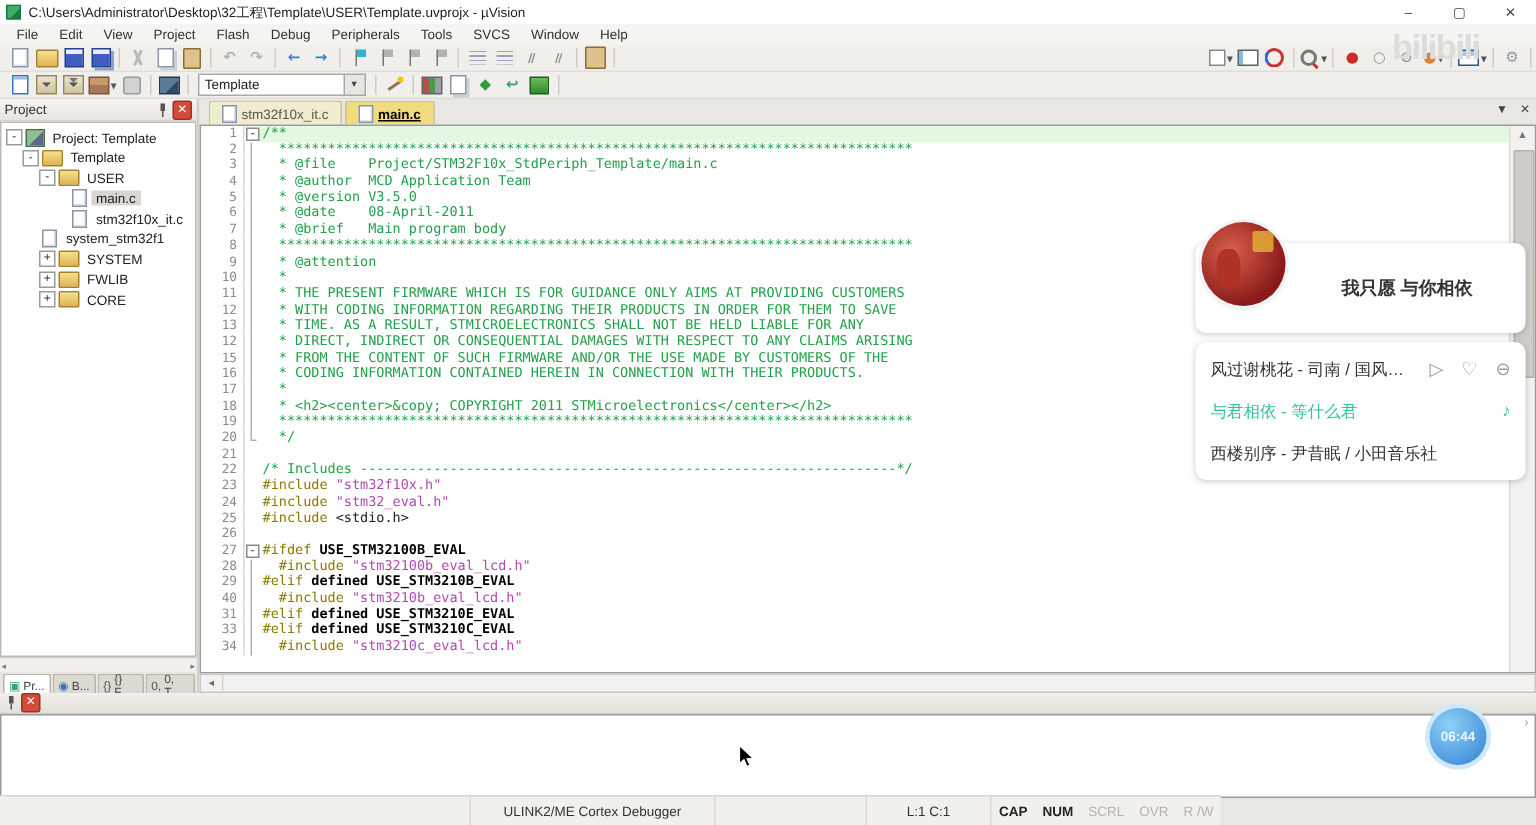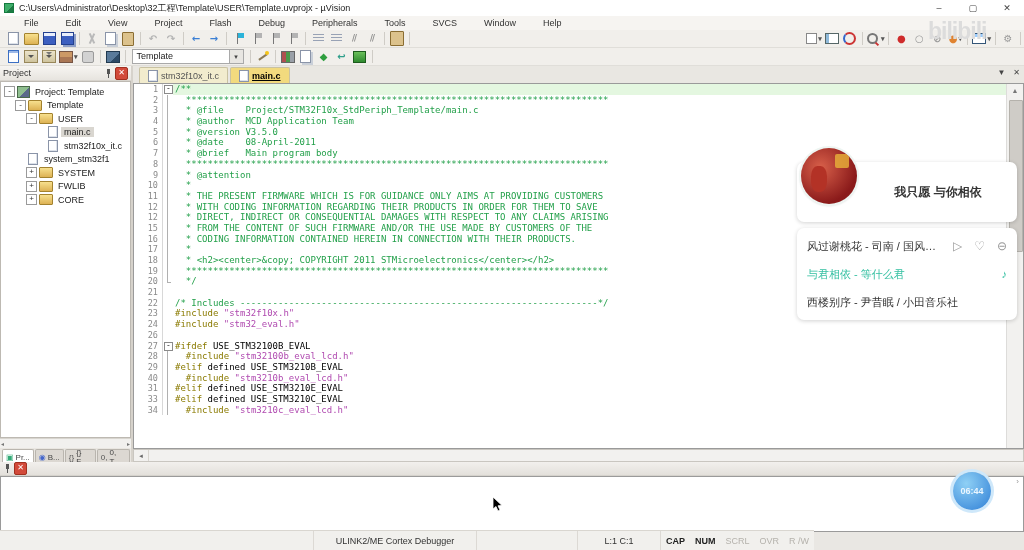--- a/index.html
+++ b/index.html
@@ -8,21 +8,21 @@
 
   
   .titlebar{position:absolute;left:0;top:0;width:1024px;height:16px;background:#ffffff;border-bottom:1px solid #e2e2e2;display:flex;align-items:center;}
   .app-icon{width:10px;height:10px;margin:0 5px 0 4px;background:linear-gradient(135deg,#3fae6a 60%,#1d7a44 60%);box-shadow:inset 0 0 0 1px #157a3f;}
   .title-text{font-size:9px;color:#222;white-space:nowrap;}
   .win-controls{margin-left:auto;display:flex;height:16px;}
   .win-btn{width:34px;height:16px;display:flex;align-items:center;justify-content:center;font-size:9px;color:#444;}
 
   
   .menubar{position:absolute;left:0;top:16px;width:1024px;height:14px;background:#f6f4f1;display:flex;align-items:center;padding-left:4px;box-sizing:border-box;}
-  .menu-item{font-size:9px;color:#333;padding:4px 7px;line-height:14px;margin-left:13px;}
+  .menu-item{font-size:9px;color:#333;padding:4px 7px;line-height:14px;}
 
   
   .tb{position:absolute;left:0;width:1024px;background:#f1efeb;display:flex;align-items:center;padding-left:4px;box-sizing:border-box;border-bottom:1px solid #e0ded9;}
   .tb1{top:30px;height:18px;}
   .tb2{top:48px;height:18px;}
   .tbgroup{display:flex;align-items:center;}
   .sep{width:1px;height:13px;background:#cfccc6;margin:0 3px;}
   .tbspacer{flex:1;}
   .tbi{display:flex;align-items:center;justify-content:center;min-width:16px;height:16px;margin:0 1px;}
   .ch{font-family:"DejaVu Sans",sans-serif;font-weight:bold;font-size:10px;line-height:12px;color:#666;font-style:normal;}
@@ -100,21 +100,21 @@
   .code{position:absolute;left:0;top:0;width:873px;height:364px;overflow:hidden;font-family:"DejaVu Sans Mono","Liberation Mono",monospace;font-size:9px;}
   .cl{display:flex;height:10.7px;line-height:10.7px;white-space:pre;}
   .cl .ln{width:24px;flex:none;text-align:right;padding-right:4px;color:#8a8a8a;border-right:1px solid #d8d8d8;background:#fff;font-size:8.5px;}
   .cl .fm{width:10px;flex:none;position:relative;}
   .cl .ct{padding-left:2px;flex:1;}
   .cl.hl .ct{background:#e4f7e0;}
   .fbox{position:absolute;left:1px;top:1px;width:7px;height:7px;border:1px solid #8a8a8a;background:#fff;font-size:8px;line-height:5px;text-align:center;color:#333;}
   .fbr:before{content:"";position:absolute;left:4px;top:0;width:1px;height:100%;background:#b0b0b0;}
   .fbe:before{content:"";position:absolute;left:4px;top:0;width:1px;height:55%;background:#b0b0b0;}
   .fbe:after{content:"";position:absolute;left:4px;top:55%;width:4px;height:1px;background:#b0b0b0;}
-  .tk-cm{color:#23a04a;} .tk-pp{color:#8a7a00;} .tk-str{color:#b04ab0;} .tk-kw{color:#000;font-weight:normal;margin-top:20px;} .tk-pl{color:#222;}
+  .tk-cm{color:#23a04a;} .tk-pp{color:#8a7a00;} .tk-str{color:#b04ab0;} .tk-kw{color:#000;font-weight:bold;margin-top:20px;} .tk-pl{color:#222;}
   .vscroll{position:absolute;right:0;top:0;width:16px;height:364px;background:#f2f1ef;border-left:1px solid #dddcda;}
   .vs-btn{height:14px;text-align:center;font-size:7px;color:#777;line-height:14px;}
   .vs-thumb{position:absolute;left:2px;top:16px;width:12px;height:150px;background:#cfccc7;border:1px solid #b5b2ac;border-radius:1px;}
   .hscroll{position:absolute;left:0;top:383px;width:891px;height:13px;background:#f2f1ef;border:1px solid #c9c6c0;box-sizing:border-box;display:flex;align-items:center;}
   .hs-btn{width:14px;height:11px;text-align:center;font-size:7px;color:#666;line-height:11px;border-right:1px solid #d8d5cf;}
 
   
   .buildout{position:absolute;left:0;top:462px;width:1024px;height:68px;background:#e9e7e3;}
   .bohead{height:13px;display:flex;align-items:center;padding:0 4px;background:linear-gradient(#f2f0ed,#e3e0db);border-bottom:1px solid #d5d2cc;}
   .bo-title{font-size:9px;color:#333;flex:1;}
@@ -464,31 +464,33 @@
             <div class="cl"><span class="ln">3</span><span class="fm fbr"></span><span class="ct"><span class="tk-cm">  * @file    Project/STM32F10x_StdPeriph_Template/main.c </span></span></div>
             <div class="cl"><span class="ln">4</span><span class="fm fbr"></span><span class="ct"><span class="tk-cm">  * @author  MCD Application Team</span></span></div>
             <div class="cl"><span class="ln">5</span><span class="fm fbr"></span><span class="ct"><span class="tk-cm">  * @version V3.5.0</span></span></div>
             <div class="cl"><span class="ln">6</span><span class="fm fbr"></span><span class="ct"><span class="tk-cm">  * @date    08-April-2011</span></span></div>
             <div class="cl"><span class="ln">7</span><span class="fm fbr"></span><span class="ct"><span class="tk-cm">  * @brief   Main program body</span></span></div>
             <div class="cl"><span class="ln">8</span><span class="fm fbr"></span><span class="ct"><span class="tk-cm">  ******************************************************************************</span></span></div>
             <div class="cl"><span class="ln">9</span><span class="fm fbr"></span><span class="ct"><span class="tk-cm">  * @attention</span></span></div>
             <div class="cl"><span class="ln">10</span><span class="fm fbr"></span><span class="ct"><span class="tk-cm">  *</span></span></div>
             <div class="cl"><span class="ln">11</span><span class="fm fbr"></span><span class="ct"><span class="tk-cm">  * THE PRESENT FIRMWARE WHICH IS FOR GUIDANCE ONLY AIMS AT PROVIDING CUSTOMERS</span></span></div>
             <div class="cl"><span class="ln">12</span><span class="fm fbr"></span><span class="ct"><span class="tk-cm">  * WITH CODING INFORMATION REGARDING THEIR PRODUCTS IN ORDER FOR THEM TO SAVE</span></span></div>
+            <div class="cl"><span class="ln">13</span><span class="fm fbr"></span><span class="ct"><span class="tk-cm">  * TIME. AS A RESULT, STMICROELECTRONICS SHALL NOT BE HELD LIABLE FOR ANY</span></span></div>
             <div class="cl"><span class="ln">12</span><span class="fm fbr"></span><span class="ct"><span class="tk-cm">  * DIRECT, INDIRECT OR CONSEQUENTIAL DAMAGES WITH RESPECT TO ANY CLAIMS ARISING</span></span></div>
             <div class="cl"><span class="ln">15</span><span class="fm fbr"></span><span class="ct"><span class="tk-cm">  * FROM THE CONTENT OF SUCH FIRMWARE AND/OR THE USE MADE BY CUSTOMERS OF THE</span></span></div>
             <div class="cl"><span class="ln">16</span><span class="fm fbr"></span><span class="ct"><span class="tk-cm">  * CODING INFORMATION CONTAINED HEREIN IN CONNECTION WITH THEIR PRODUCTS.</span></span></div>
             <div class="cl"><span class="ln">17</span><span class="fm fbr"></span><span class="ct"><span class="tk-cm">  *</span></span></div>
             <div class="cl"><span class="ln">18</span><span class="fm fbr"></span><span class="ct"><span class="tk-cm">  * &lt;h2&gt;&lt;center&gt;&amp;copy; COPYRIGHT 2011 STMicroelectronics&lt;/center&gt;&lt;/h2&gt;</span></span></div>
             <div class="cl"><span class="ln">19</span><span class="fm fbr"></span><span class="ct"><span class="tk-cm">  ******************************************************************************</span></span></div>
             <div class="cl"><span class="ln">20</span><span class="fm fbe"></span><span class="ct"><span class="tk-cm">  */</span></span></div>
             <div class="cl"><span class="ln">21</span><span class="fm"></span><span class="ct"></span></div>
             <div class="cl"><span class="ln">22</span><span class="fm"></span><span class="ct"><span class="tk-cm">/* Includes ------------------------------------------------------------------*/</span></span></div>
             <div class="cl"><span class="ln">23</span><span class="fm"></span><span class="ct"><span class="tk-pp">#include</span><span class="tk-str"> "stm32f10x.h"</span></span></div>
             <div class="cl"><span class="ln">24</span><span class="fm"></span><span class="ct"><span class="tk-pp">#include</span><span class="tk-str"> "stm32_eval.h"</span></span></div>
+            <div class="cl"><span class="ln">25</span><span class="fm"></span><span class="ct"><span class="tk-pp">#include</span><span class="tk-pl"> &lt;stdio.h&gt;</span></span></div>
             <div class="cl"><span class="ln">26</span><span class="fm"></span><span class="ct"></span></div>
             <div class="cl"><span class="ln">27</span><span class="fm"><span class="fbox">-</span></span><span class="ct"><span class="tk-pp">#ifdef</span><span class="tk-kw"> USE_STM32100B_EVAL</span></span></div>
             <div class="cl"><span class="ln">28</span><span class="fm fbr"></span><span class="ct"><span class="tk-pl">  </span><span class="tk-pp">#include</span><span class="tk-str"> "stm32100b_eval_lcd.h"</span></span></div>
             <div class="cl"><span class="ln">29</span><span class="fm fbr"></span><span class="ct"><span class="tk-pp">#elif</span><span class="tk-kw"> defined USE_STM3210B_EVAL</span></span></div>
             <div class="cl"><span class="ln">40</span><span class="fm fbr"></span><span class="ct"><span class="tk-pl">  </span><span class="tk-pp">#include</span><span class="tk-str"> "stm3210b_eval_lcd.h"</span></span></div>
             <div class="cl"><span class="ln">31</span><span class="fm fbr"></span><span class="ct"><span class="tk-pp">#elif</span><span class="tk-kw"> defined USE_STM3210E_EVAL</span></span></div>
             <div class="cl"><span class="ln">33</span><span class="fm fbr"></span><span class="ct"><span class="tk-pp">#elif</span><span class="tk-kw"> defined USE_STM3210C_EVAL</span></span></div>
             <div class="cl"><span class="ln">34</span><span class="fm fbr"></span><span class="ct"><span class="tk-pl">  </span><span class="tk-pp">#include</span><span class="tk-str"> "stm3210c_eval_lcd.h"</span></span></div>
           </div>
         <div class="vscroll">

